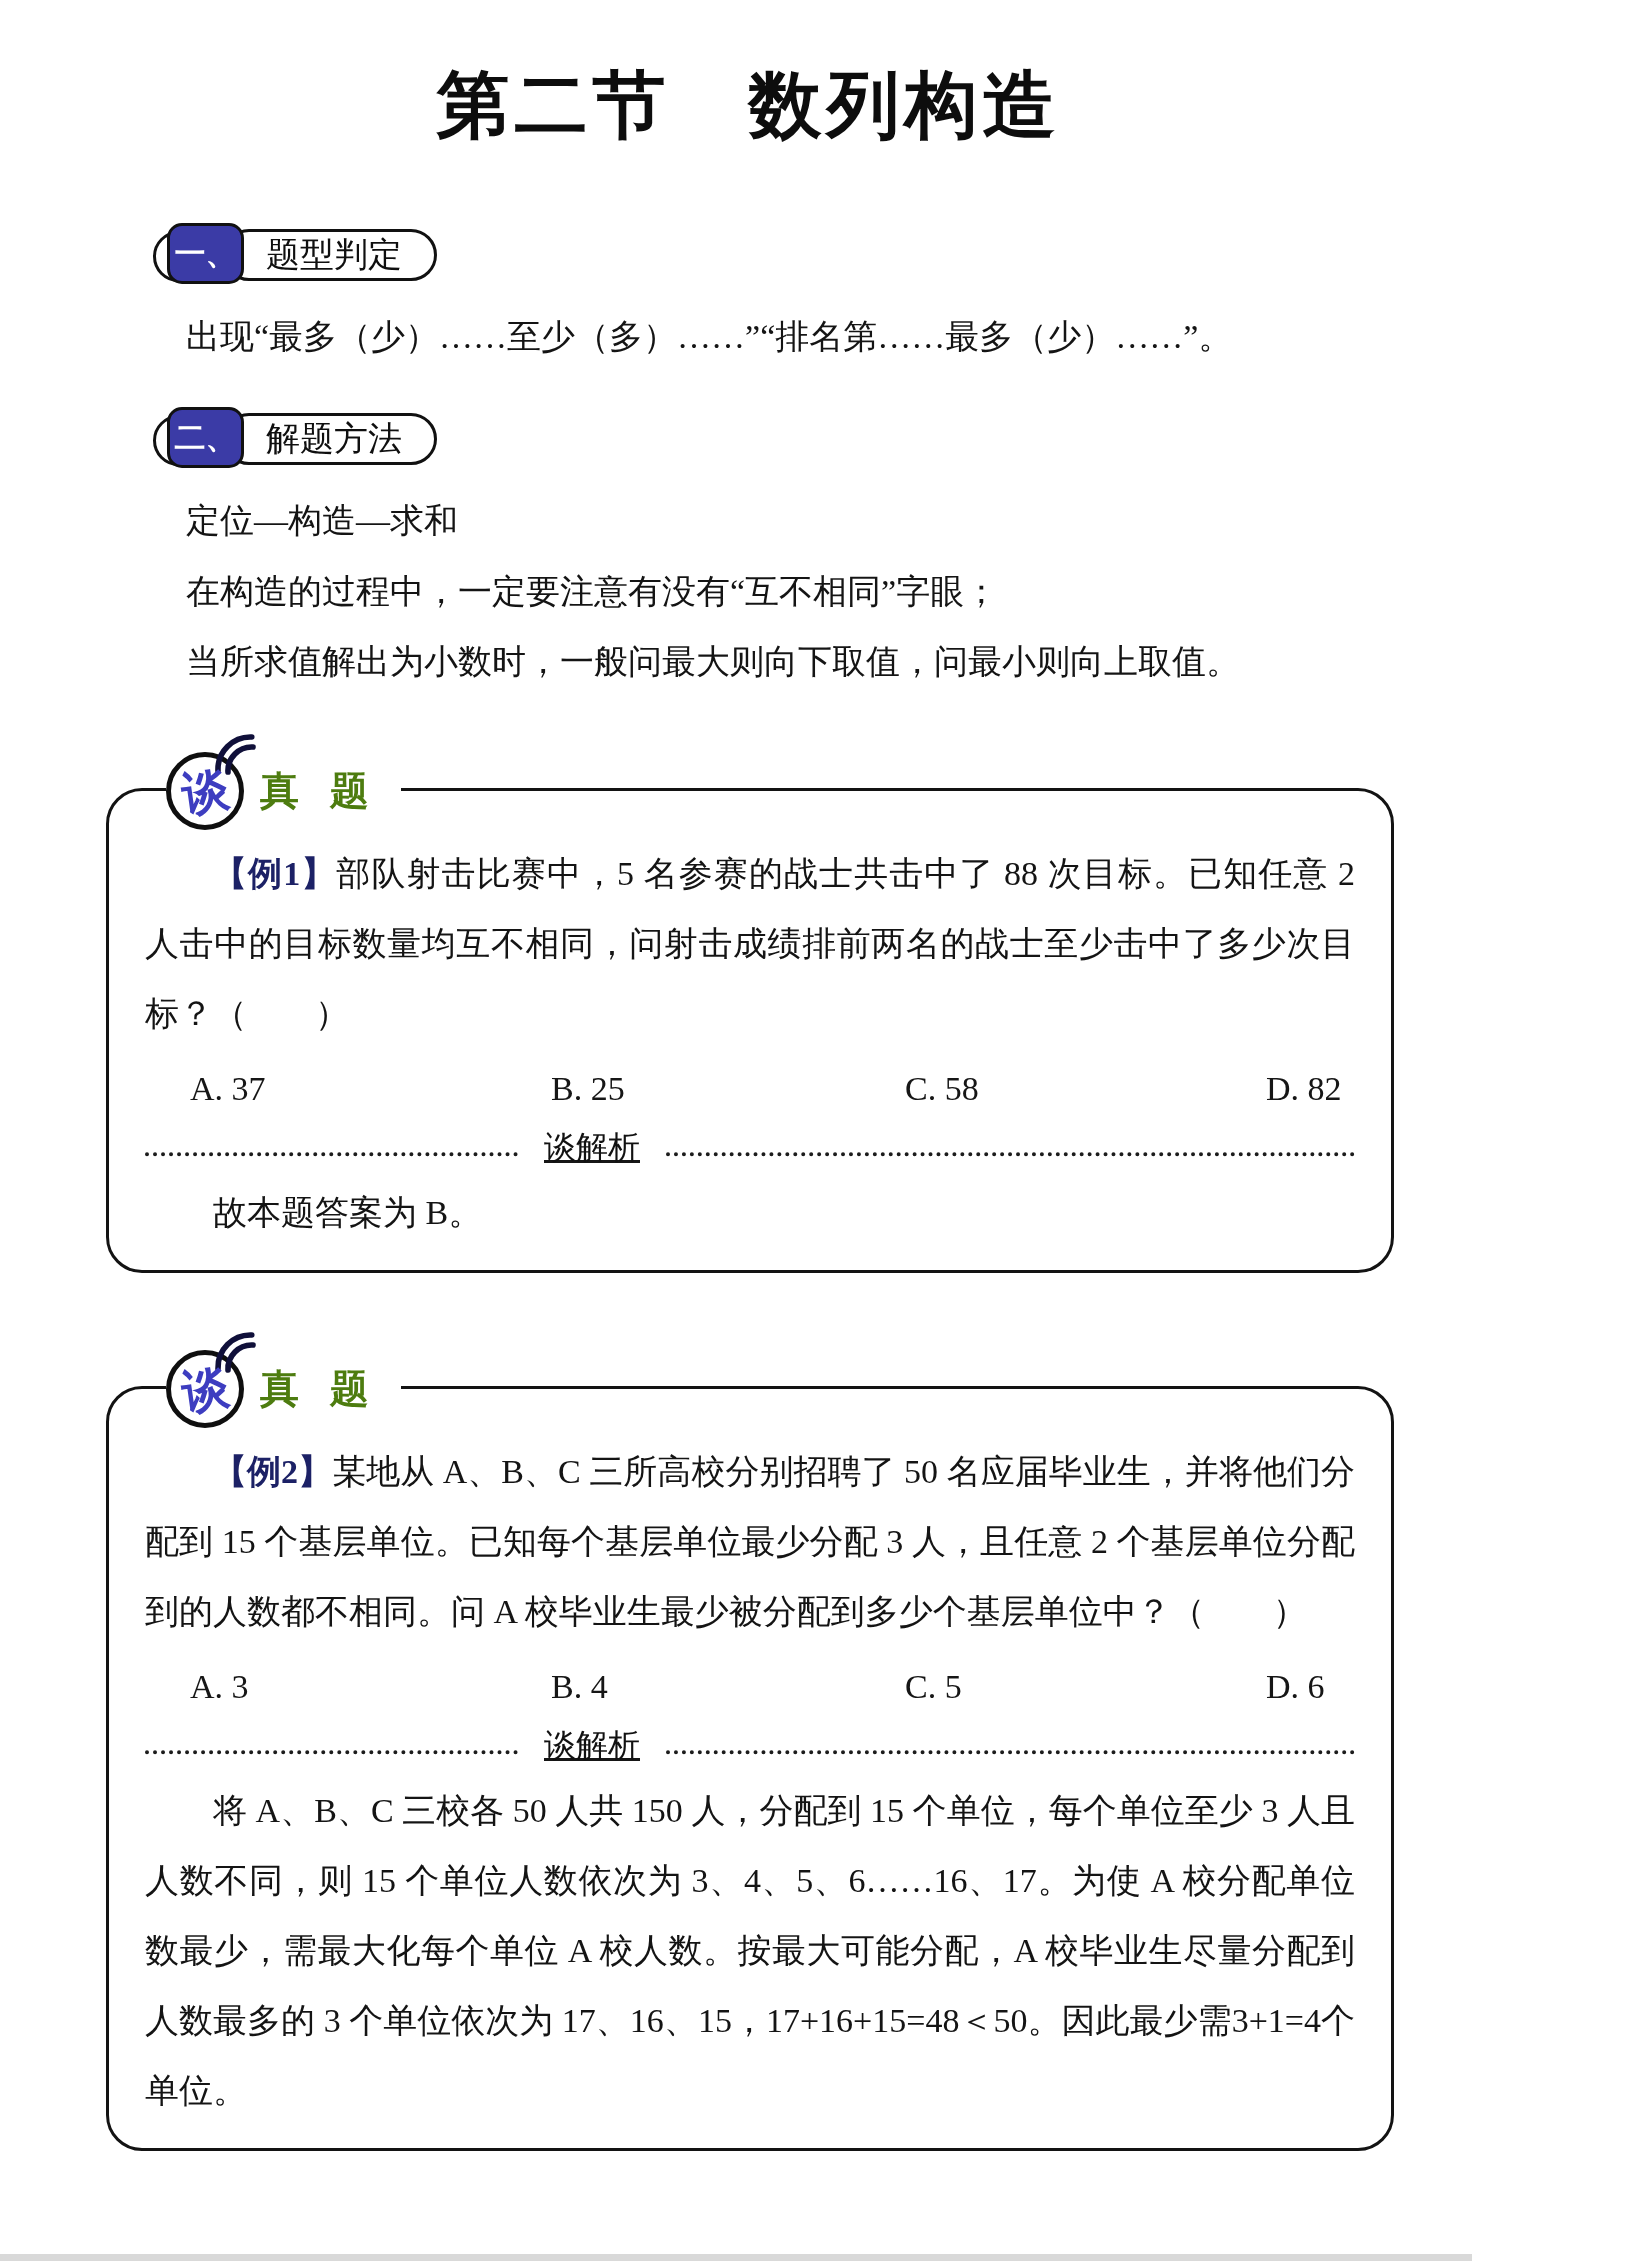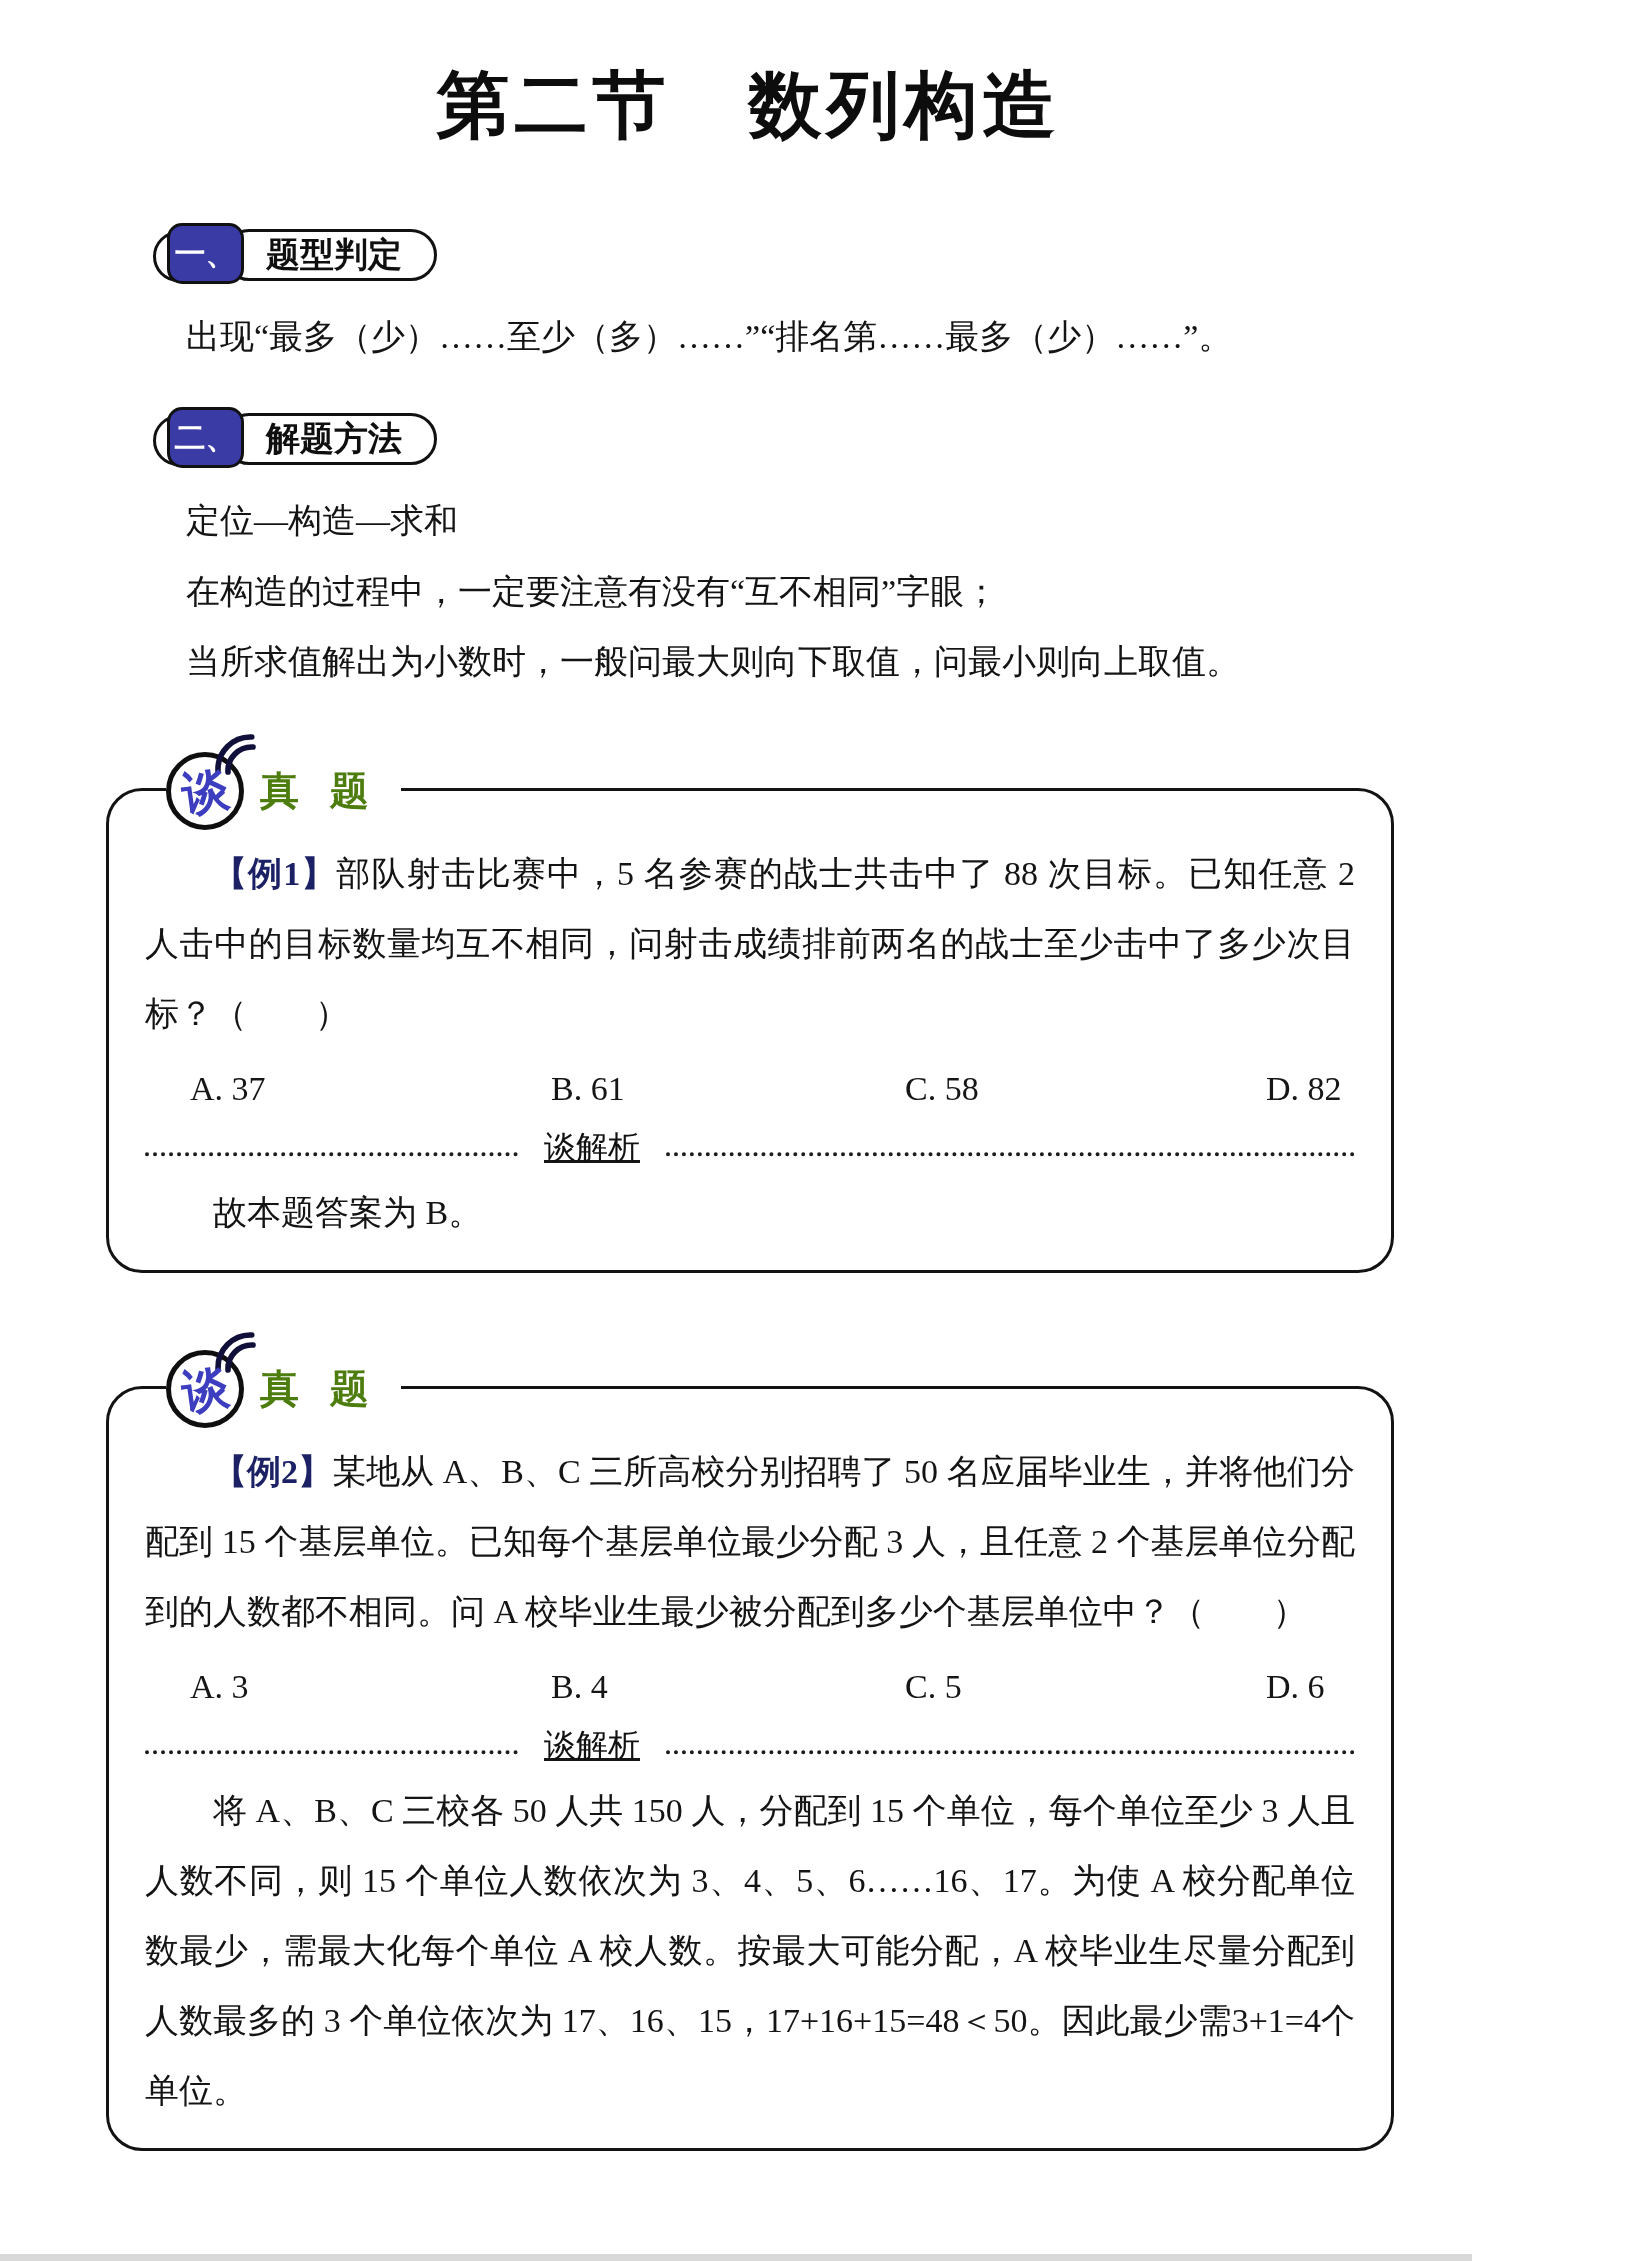--- a/index.html
+++ b/index.html
@@ -58,21 +58,21 @@
     z-index: 1;
     margin-left: -21px;
     margin-top: 6.2px;
     height: 52px;
     background: #ffffff;
     border: 3.1px solid #111;
     border-radius: 26px;
     padding: 0 32px 0 40px;
     display: flex; align-items: center;
     font-family: "Liberation Sans", sans-serif;
-    font-weight: bold;
+    font-weight: normal;
     font-size: 34px;
     color: #0f0f0f;
   }
 
   .sec-badge.first { margin-top: 67px; }
   .sec-badge.second { margin-top: 47px; }
 
   
   .body-line {
     margin: 27px 137px 0 186px;
@@ -231,21 +231,21 @@
           </svg>
           <i class="glyph">谈</i>
         </span>
         <span class="zl">真 题</span>
       </div>
 
       <p class="para"><span class="exlabel">【例1】</span><span>部队射击比赛中，5 名参赛的战士共击中了 88 次目标。已知任意 2 人击中的目标数量均互不相同，问射击成绩排前两名的战士至少击中了多少次目标？（　　）</span></p>
 
       <div class="options">
         <span>A. 37</span>
-        <span>B. 61</span>
+        <span>B. 25</span>
         <span>C. 58</span>
         <span>D. 82</span>
       </div>
 
       <div class="divider">
         <span class="dots-l"></span>
         <span class="dlabel">谈解析</span>
         <span class="dots-r"></span>
       </div>
 

